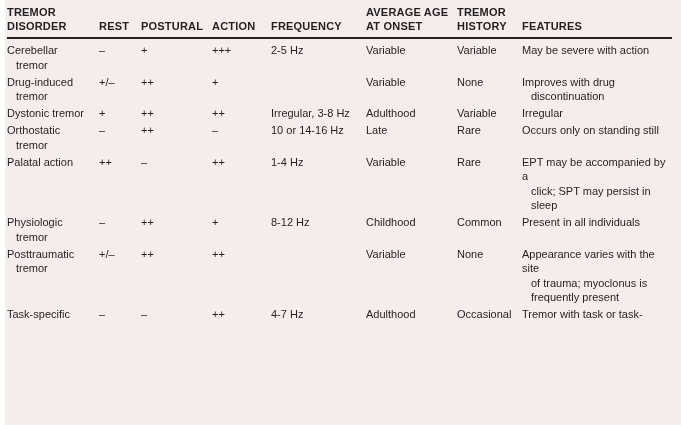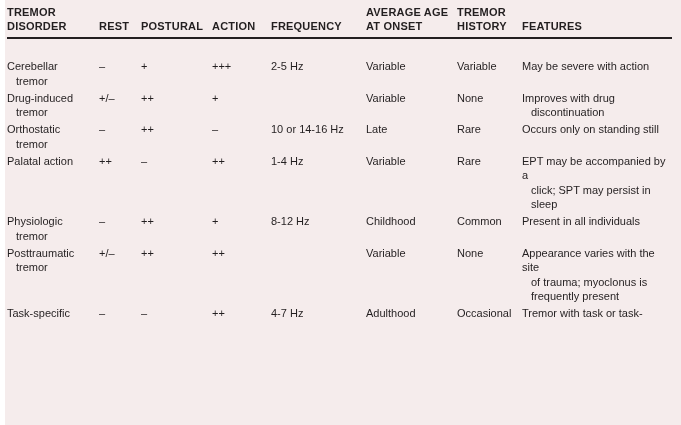--- a/index.html
+++ b/index.html
@@ -45,21 +45,21 @@
     letter-spacing:.2px;
     padding:1px 4px 4px 0;
     border-bottom:2.5px solid var(--ink);
   }
   tbody td{
     vertical-align:top;
     font-size:11px;
     line-height:14.5px;
     padding:1.5px 4px 1px 0;
   }
-  tbody tr:first-child td{padding-top:20px;margin-top:33px;}
+  tbody tr:first-child td{padding-top:4px;margin-top:33px;}
   td .cont{padding-left:9px;}
 </style>
 </head>
 <body>
 
 <div class="edge-strip"></div>
 
 <div class="table-wrap">
   <table>
     <colgroup>
@@ -130,20 +130,34 @@
           <td></td>
           <td>Variable</td>
           <td>None</td>
           <td>
             <div>Improves with drug</div>
             <div class="cont">discontinuation</div>
           </td>
         </tr>
         <tr>
           <td>
+            <div>Dystonic tremor</div>
+          </td>
+          <td>+</td>
+          <td>++</td>
+          <td>++</td>
+          <td>Irregular, 3-8 Hz</td>
+          <td>Adulthood</td>
+          <td>Variable</td>
+          <td>
+            <div>Irregular</div>
+          </td>
+        </tr>
+        <tr>
+          <td>
             <div>Orthostatic</div>
             <div class="cont">tremor</div>
           </td>
           <td>–</td>
           <td>++</td>
           <td>–</td>
           <td>10 or 14-16 Hz</td>
           <td>Late</td>
           <td>Rare</td>
           <td>

